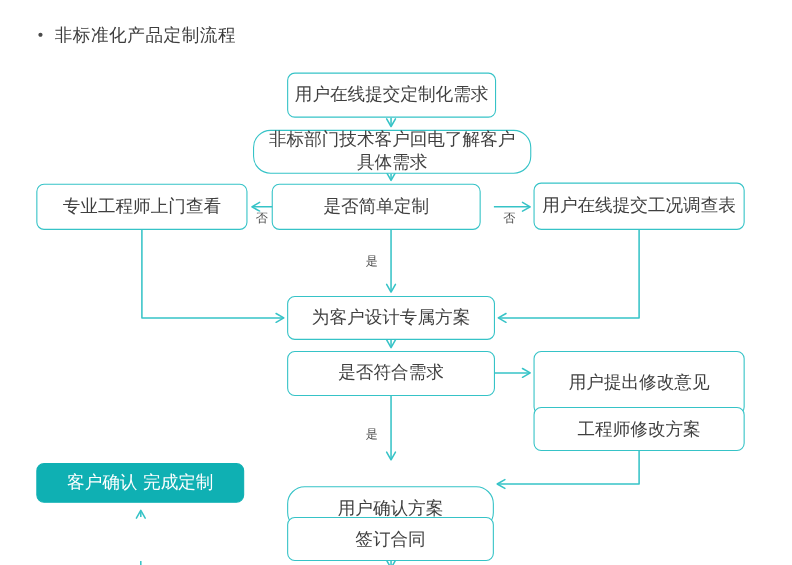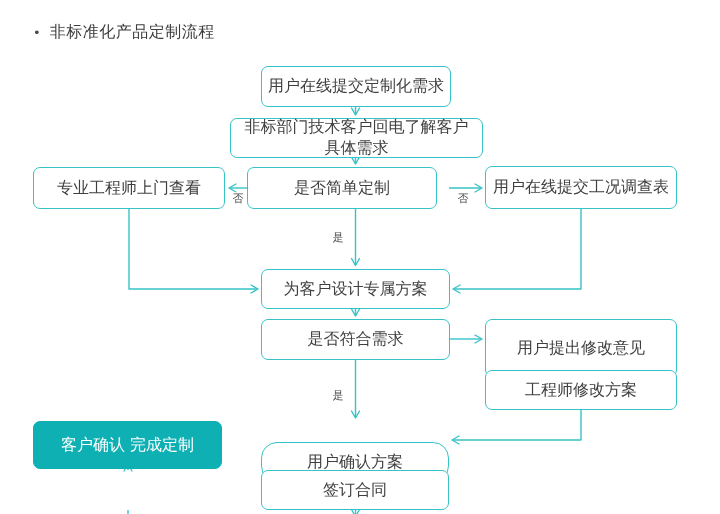--- a/index.html
+++ b/index.html
@@ -99,21 +99,21 @@
     <path d="M355.5 359.5 L355.5 417.5" marker-end="url(#arrow)"></path>
     <path d="M355.5 460.5 L355.5 466.5" marker-end="url(#arrow)"></path>
     <path d="M128 470 L128 464.5" marker-end="url(#arrow)"></path>
     <path d="M128 510 L128 514"></path>
     <path d="M355.5 509.5 L355.5 516" marker-end="url(#arrow)"></path>
   </svg>
 
   <div class="node" style="left:261px;top:66px;width:190px;height:41px;">
       <span>用户在线提交定制化需求</span>
     </div>
-  <div class="node" style="left:230px;top:118px;width:253px;height:40px;">
+  <div class="node" style="left:230px;top:118px;width:253px;height:40px;border-radius:16px;">
       <span>非标部门技术客户回电了解客户具体需求</span>
     </div>
   <div class="node" style="left:33px;top:167px;width:192px;height:42px;">
       <span>专业工程师上门查看</span>
     </div>
   <div class="node" style="left:247px;top:167px;width:190px;height:42px;">
       <span>是否简单定制</span>
     </div>
   <div class="node" style="left:485px;top:166px;width:192px;height:43px;">
       <span>用户在线提交工况调查表</span>
@@ -129,21 +129,21 @@
     </div>
   <div class="node" style="left:485px;top:370px;width:192px;height:40px;">
       <span>工程师修改方案</span>
     </div>
   <div class="node" style="left:261px;top:442px;width:188px;height:40px;border-radius:16px;">
       <span>用户确认方案</span>
     </div>
   <div class="node" style="left:261px;top:470px;width:188px;height:40px;">
       <span>签订合同</span>
     </div>
-  <div class="node filled" style="left:33px;top:421px;width:189px;height:48px;justify-content:center;">
+  <div class="node filled" style="left:33px;top:421px;width:189px;height:36px;justify-content:center;">
       <span>客户确认 完成定制</span>
     </div>
 
   <div class="edge-label" style="left:238px;top:198px;">否</div>
   <div class="edge-label" style="left:463px;top:198px;">否</div>
   <div class="edge-label" style="left:338px;top:237px;">是</div>
   <div class="edge-label" style="left:338px;top:395px;">是</div>
 
 </div>
 

